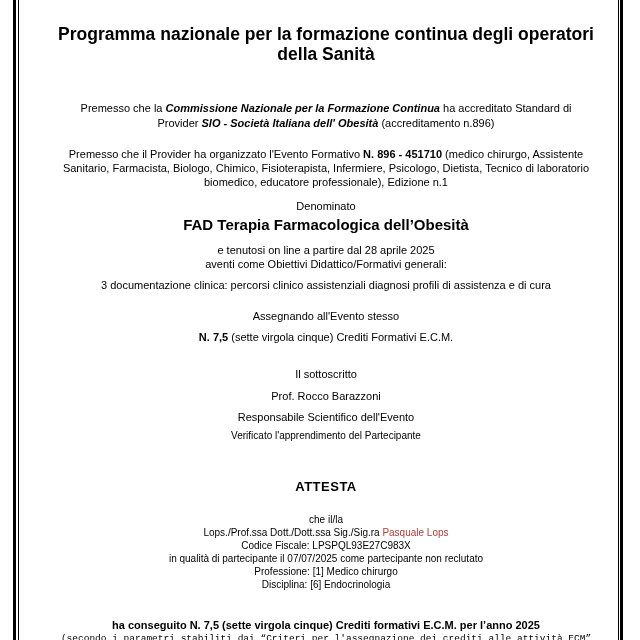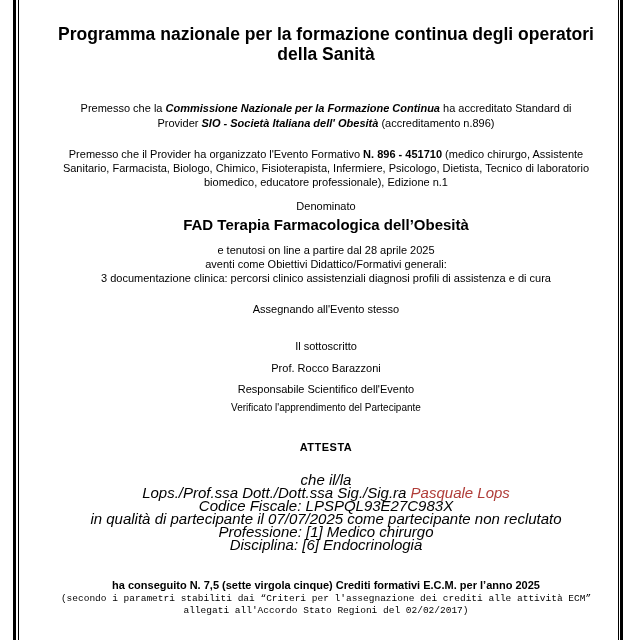--- a/index.html
+++ b/index.html
@@ -58,35 +58,35 @@
     line-height: 15px;
   }
   .p-event {
     margin: 16px 22px 0;
     font-size: 11px;
     line-height: 14px;
   }
   .denominato   { margin-top: 11px; font-size: 11px; line-height: 13px; }
   .event-title  { margin: 3px 0 0; font-size: 15px; line-height: 17px; font-weight: bold; }
   .date-obj     { margin-top: 10px; font-size: 11px; line-height: 14px; }
-  .objective    { margin-top: 1px;  font-size: 11px; line-height: 13px; }
+  .objective    { margin-top: 8px;  font-size: 11px; line-height: 13px; }
   .assigning    { margin-top: 18px; font-size: 11px; line-height: 13px; }
   .credits      { margin-top: 8px;  font-size: 11px; line-height: 13px; }
   .undersigned  { margin-top: 24px; font-size: 11px; line-height: 13px; }
   .prof-name    { margin-top: 9px;  font-size: 11px; line-height: 13px; font-weight: normal; }
   .role         { margin-top: 8px;  font-size: 11px; line-height: 13px; }
   .verified     { margin-top: 5px;  font-size: 10px; line-height: 13px; }
   .attesta {
-    margin-top: 24px;
-    font-size: 11px;
+    margin-top: 36px;
+    font-size: 13px;
     line-height: 18px;
     font-weight: bold;
     letter-spacing: 0.5px;
   }
-  .participant-block { margin-top: 17px; font-size: 15px; line-height: 13px; font-style: italic; }
+  .participant-block { margin-top: 17px; font-size: 10px; line-height: 13px; }
   .red-name { color: #b03c38; }
   .result   { margin-top: 28px; font-size: 11px; line-height: 13px; font-weight: bold; }
   .footnote { margin-top: 1px; font-size: 9.5px; line-height: 11.5px; font-family: Liberation Mono, monospace; }
   b i, i b { font-style: italic; font-weight: bold; }
 </style>
 </head>
 <body>
 
 <div class="canvas">
 
@@ -107,20 +107,21 @@
 
     <div class="date-obj">
       <div>e tenutosi on line a partire dal 28 aprile 2025</div>
       <div>aventi come Obiettivi Didattico/Formativi generali:</div>
     </div>
 
     <div class="objective">3 documentazione clinica: percorsi clinico assistenziali diagnosi profili di assistenza e di cura</div>
 
     <div class="assigning">Assegnando all'Evento stesso</div>
 
+    <div class="credits"><b>N. 7,5</b><span> (sette virgola cinque) Crediti Formativi E.C.M.</span></div>
 
     <div class="undersigned">Il sottoscritto</div>
 
     <div class="prof-name">Prof. Rocco Barazzoni</div>
 
     <div class="role">Responsabile Scientifico dell'Evento</div>
 
     <div class="verified">Verificato l'apprendimento del Partecipante</div>
 
     <div class="attesta">ATTESTA</div>

